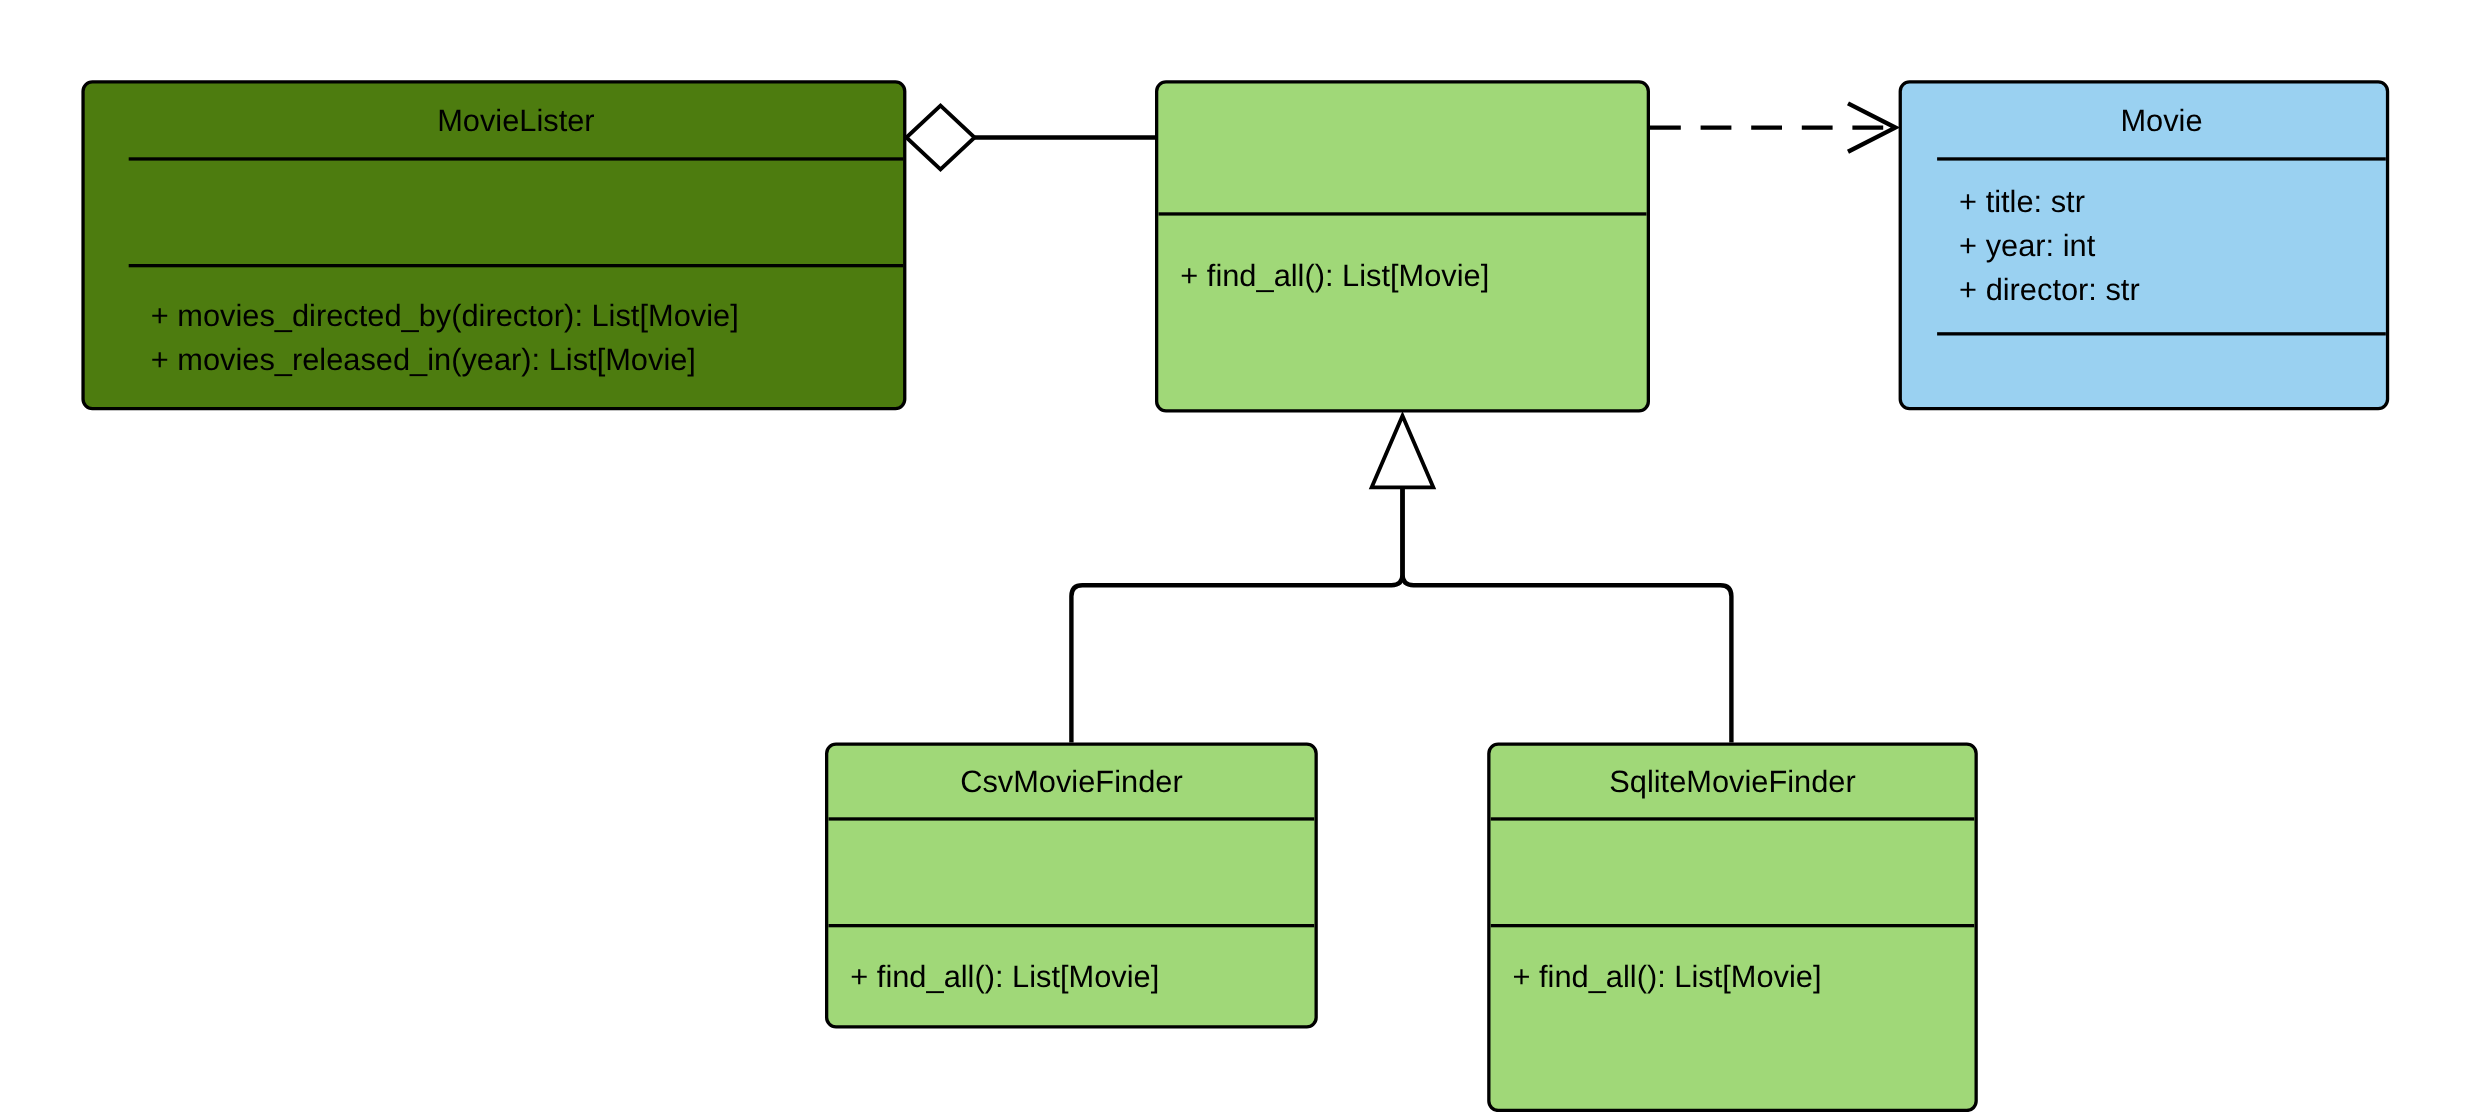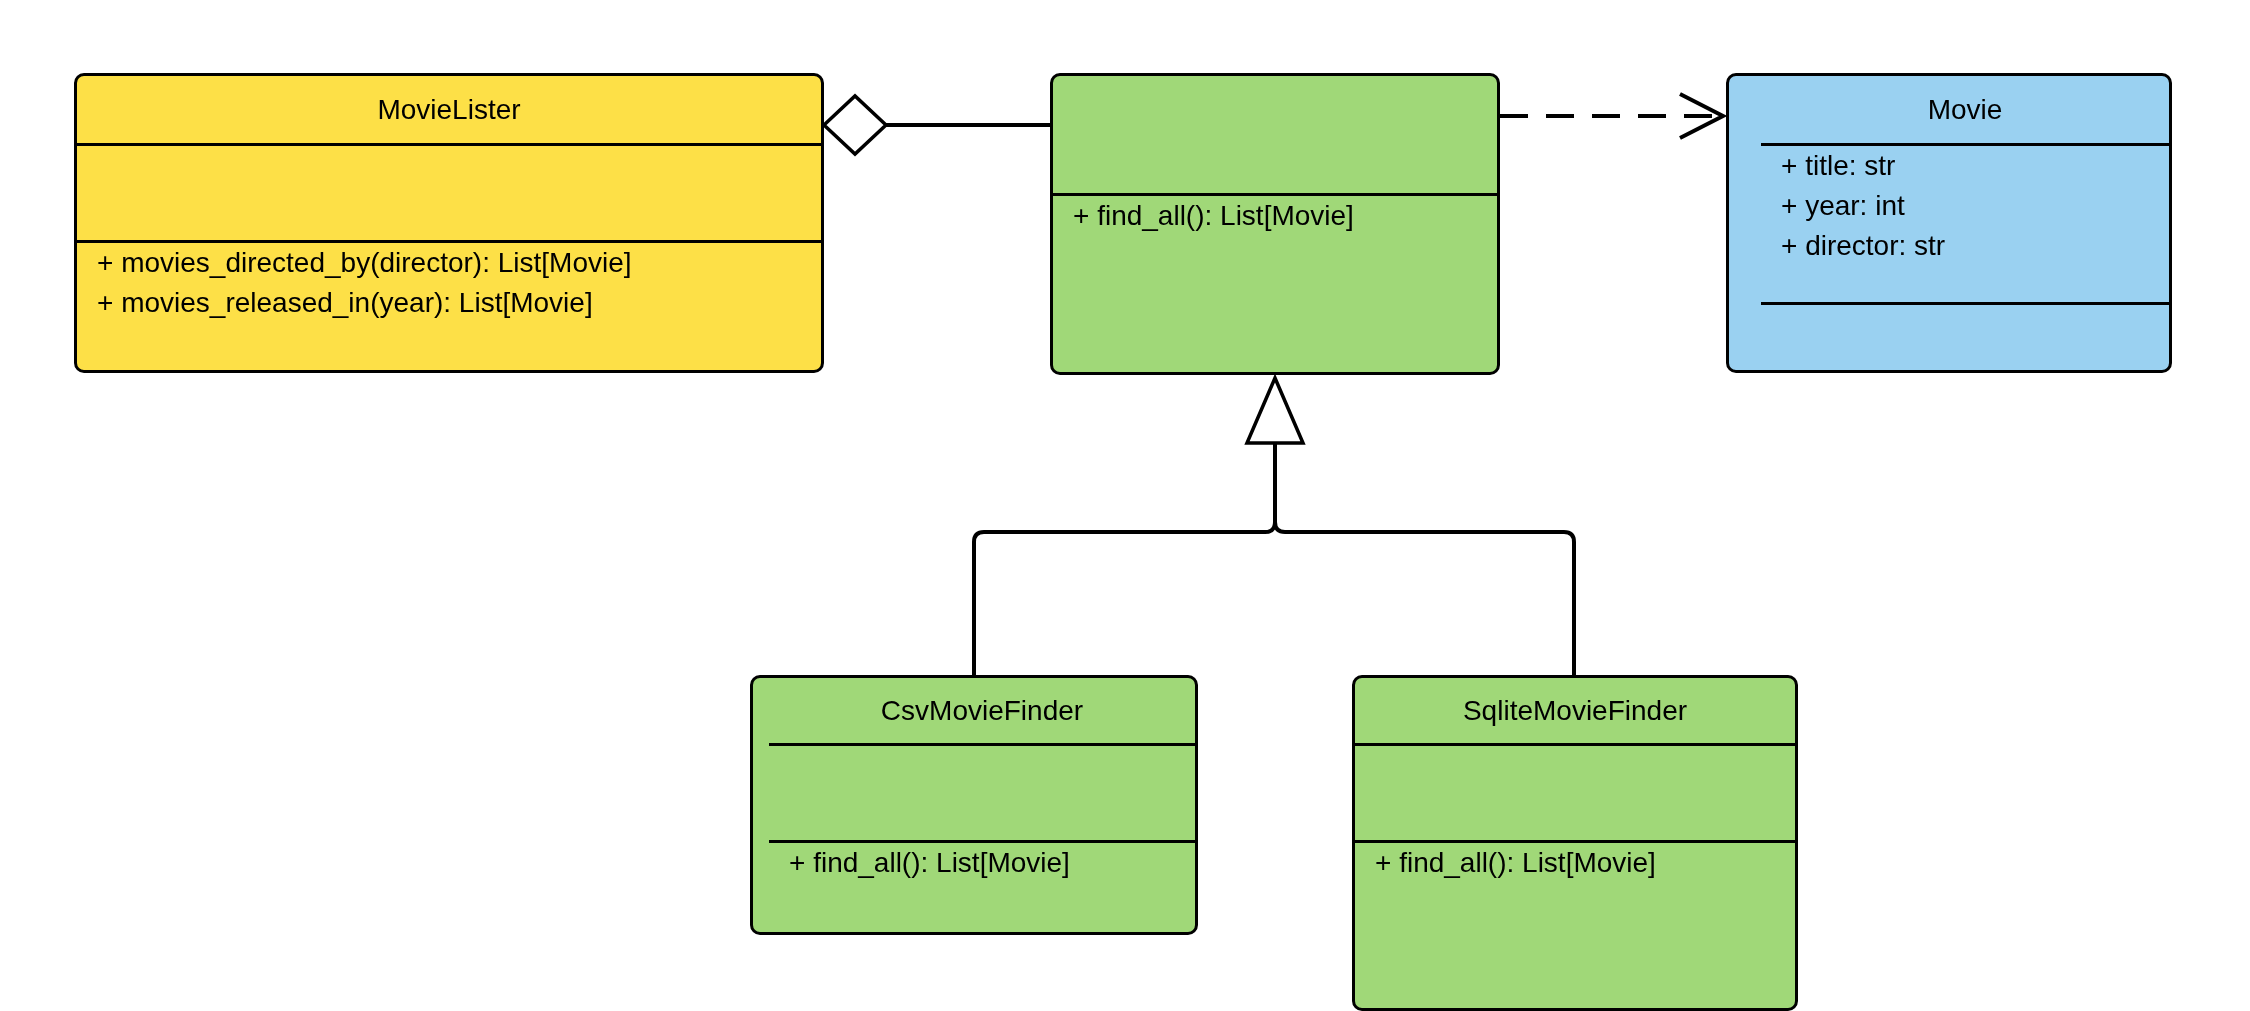--- a/index.html
+++ b/index.html
@@ -30,48 +30,49 @@
   .sec + .sec { border-top: 3px solid #000000; }
   .sec.title {
     display: flex;
     align-items: center;
     justify-content: center;
     font-size: 28px;
   }
   .sec.members {
     display: flex;
     flex-direction: column;
+    justify-content: center;
     padding-left: 20px;
     padding-right: 8px;
     font-size: 28px;
     line-height: 40px;
     white-space: nowrap;
   }
 
-  .fill-yellow { background: #fde047; }
+  .fill-yellow { background: #4d7c0f; padding-left: 40px; }
   .fill-green  { background: #A0D878; }
   .fill-blue   { background: #9AD1F1; padding-left: 32px; }
 
   
   #movielister { left: 74px;   top: 73px;  width: 750px; height: 300px; }
   #movielister .s1 { height: 67px; }
   #movielister .s2 { height: 97px; }
   #movielister .s3 { height: 130px; }
 
   #moviefinder { left: 1050px; top: 73px;  width: 450px; height: 302px; }
   #moviefinder .s1 { height: 67px; }
   #moviefinder .s2 { height: 117px; }
   #moviefinder .s3 { height: 112px; }
 
   #movie { left: 1726px; top: 73px;  width: 446px; height: 300px; }
   #movie .s1 { height: 67px; }
   #movie .s2 { height: 159px; }
   #movie .s3 { height: 68px; }
 
-  #csvmoviefinder { left: 750px;  top: 675px; width: 448px; height: 260px; padding-left: 16px; }
+  #csvmoviefinder { left: 750px;  top: 675px; width: 448px; height: 260px; }
   #csvmoviefinder .s1 { height: 65px; }
   #csvmoviefinder .s2 { height: 97px; }
   #csvmoviefinder .s3 { height: 92px; }
 
   #sqlitemoviefinder { left: 1352px; top: 675px; width: 446px; height: 336px; }
   #sqlitemoviefinder .s1 { height: 65px; }
   #sqlitemoviefinder .s2 { height: 97px; }
   #sqlitemoviefinder .s3 { height: 92px; }
 
   

